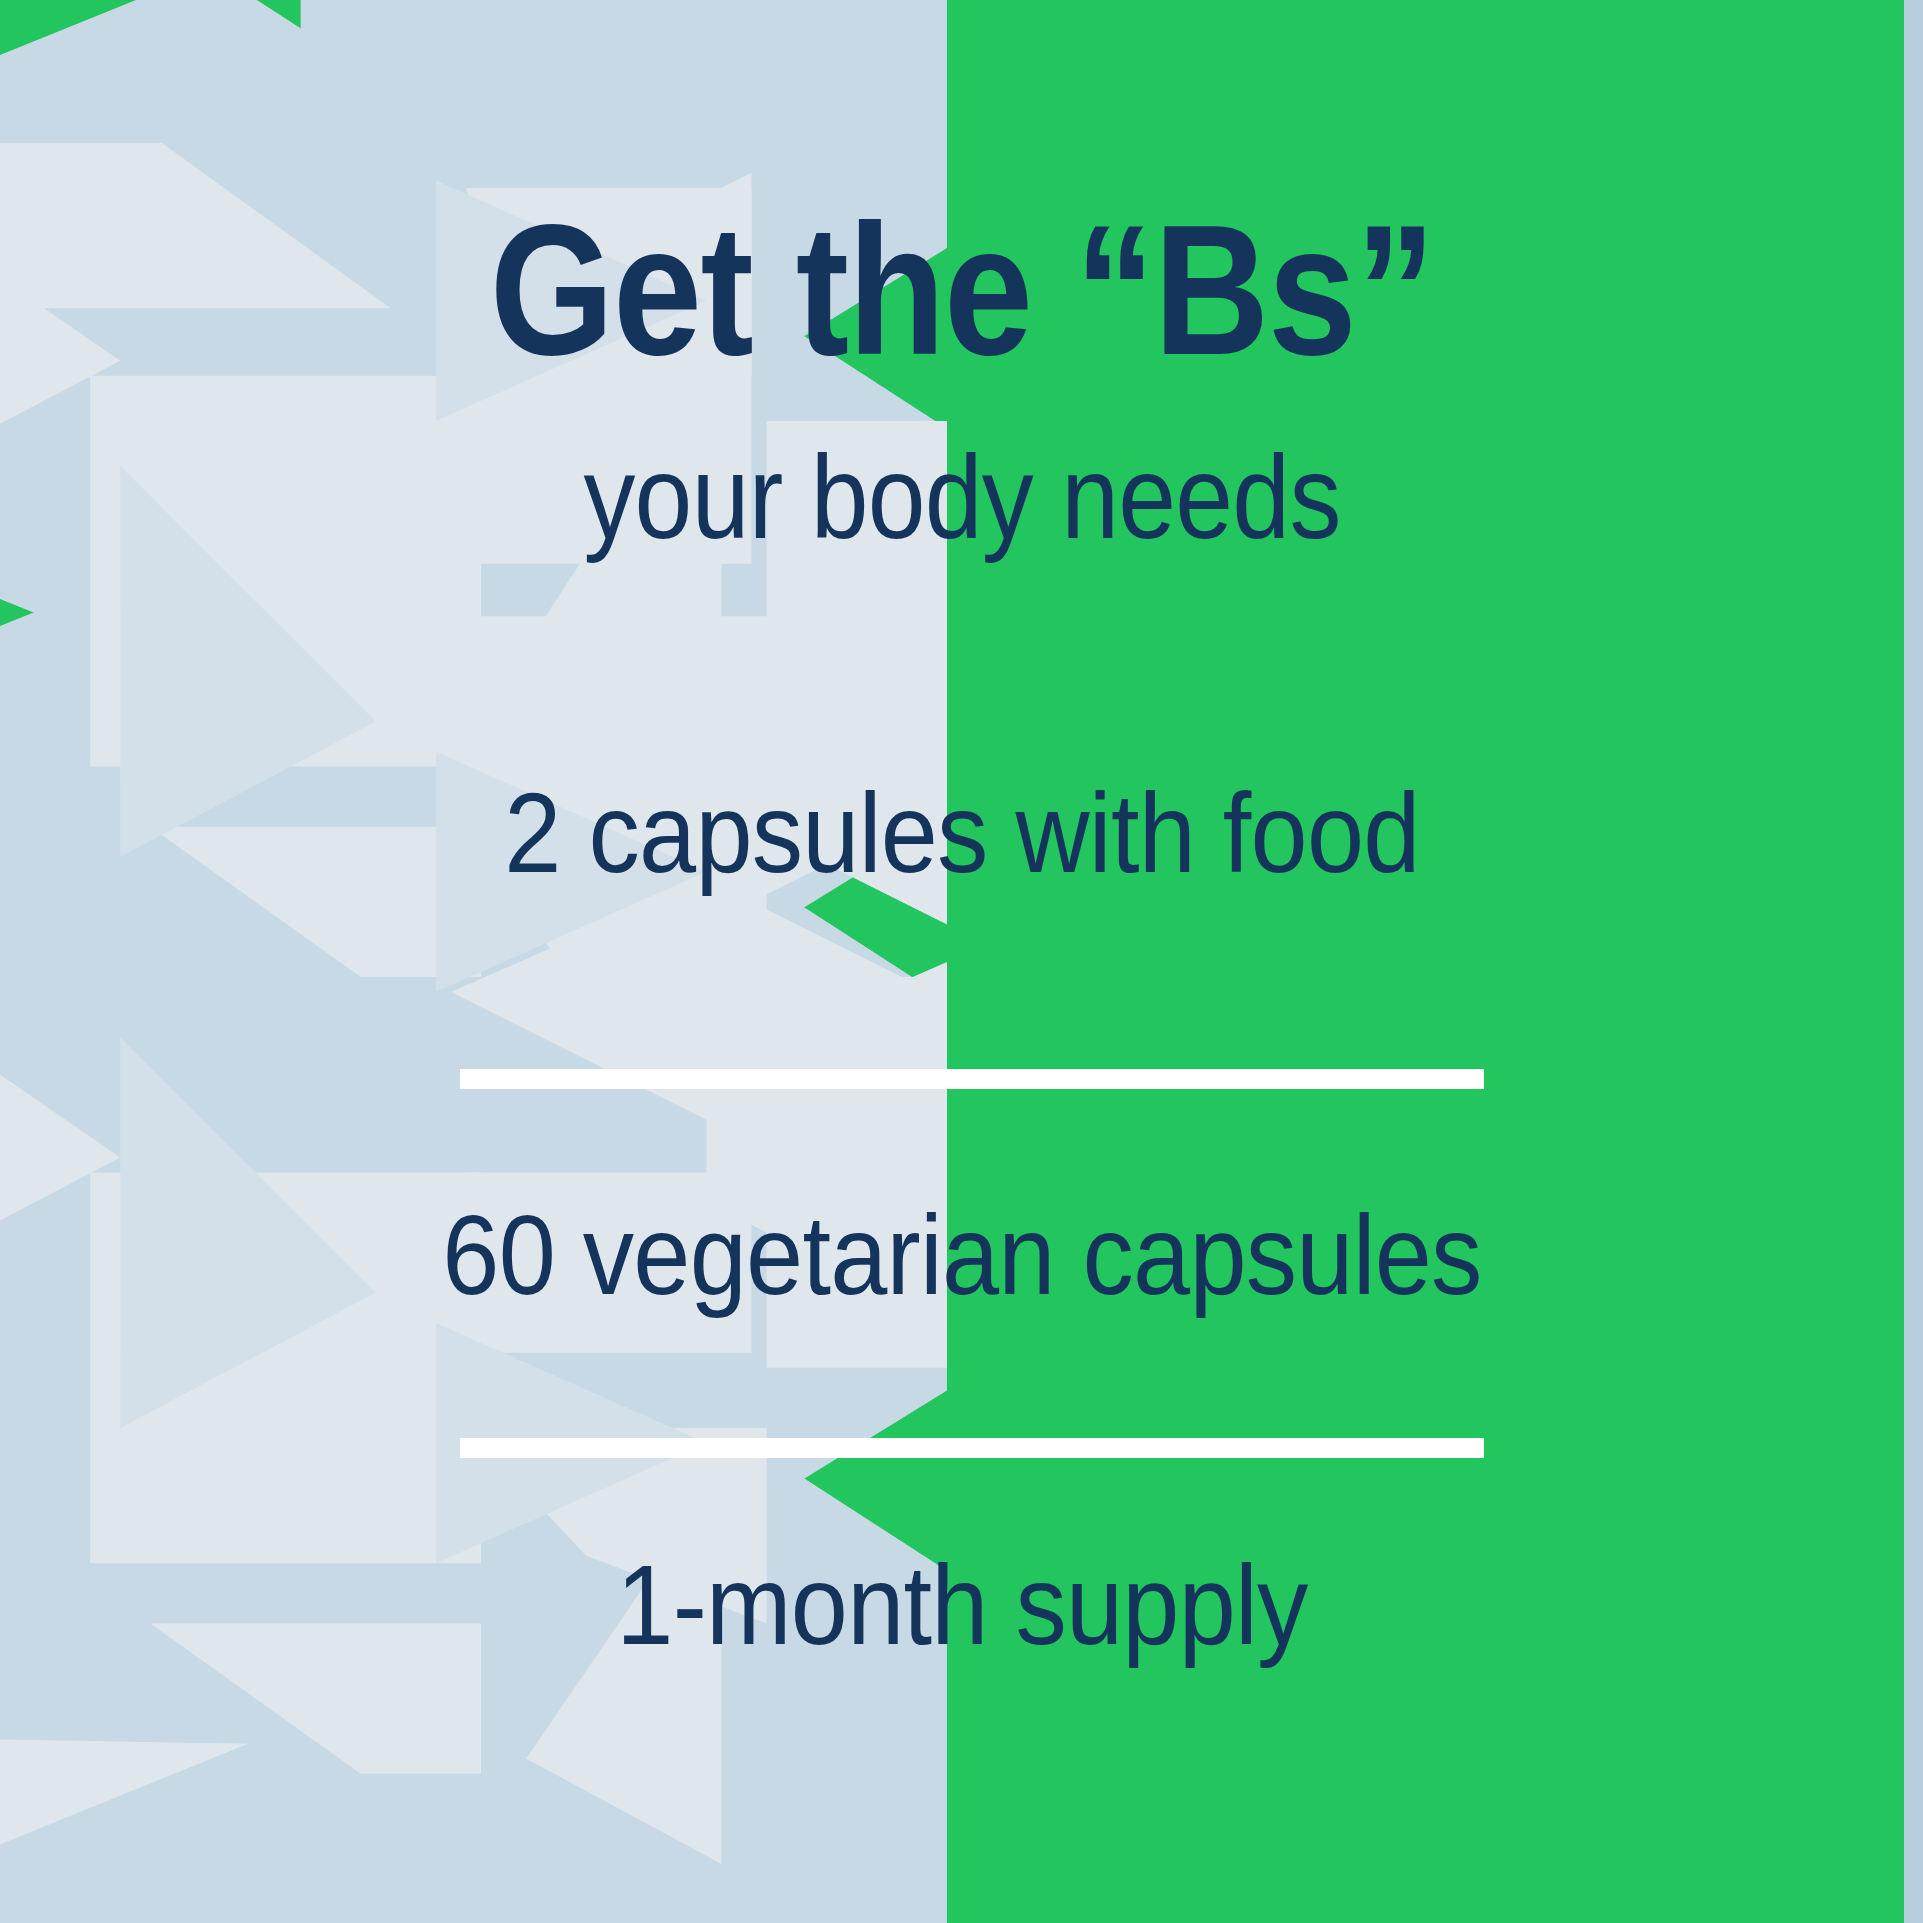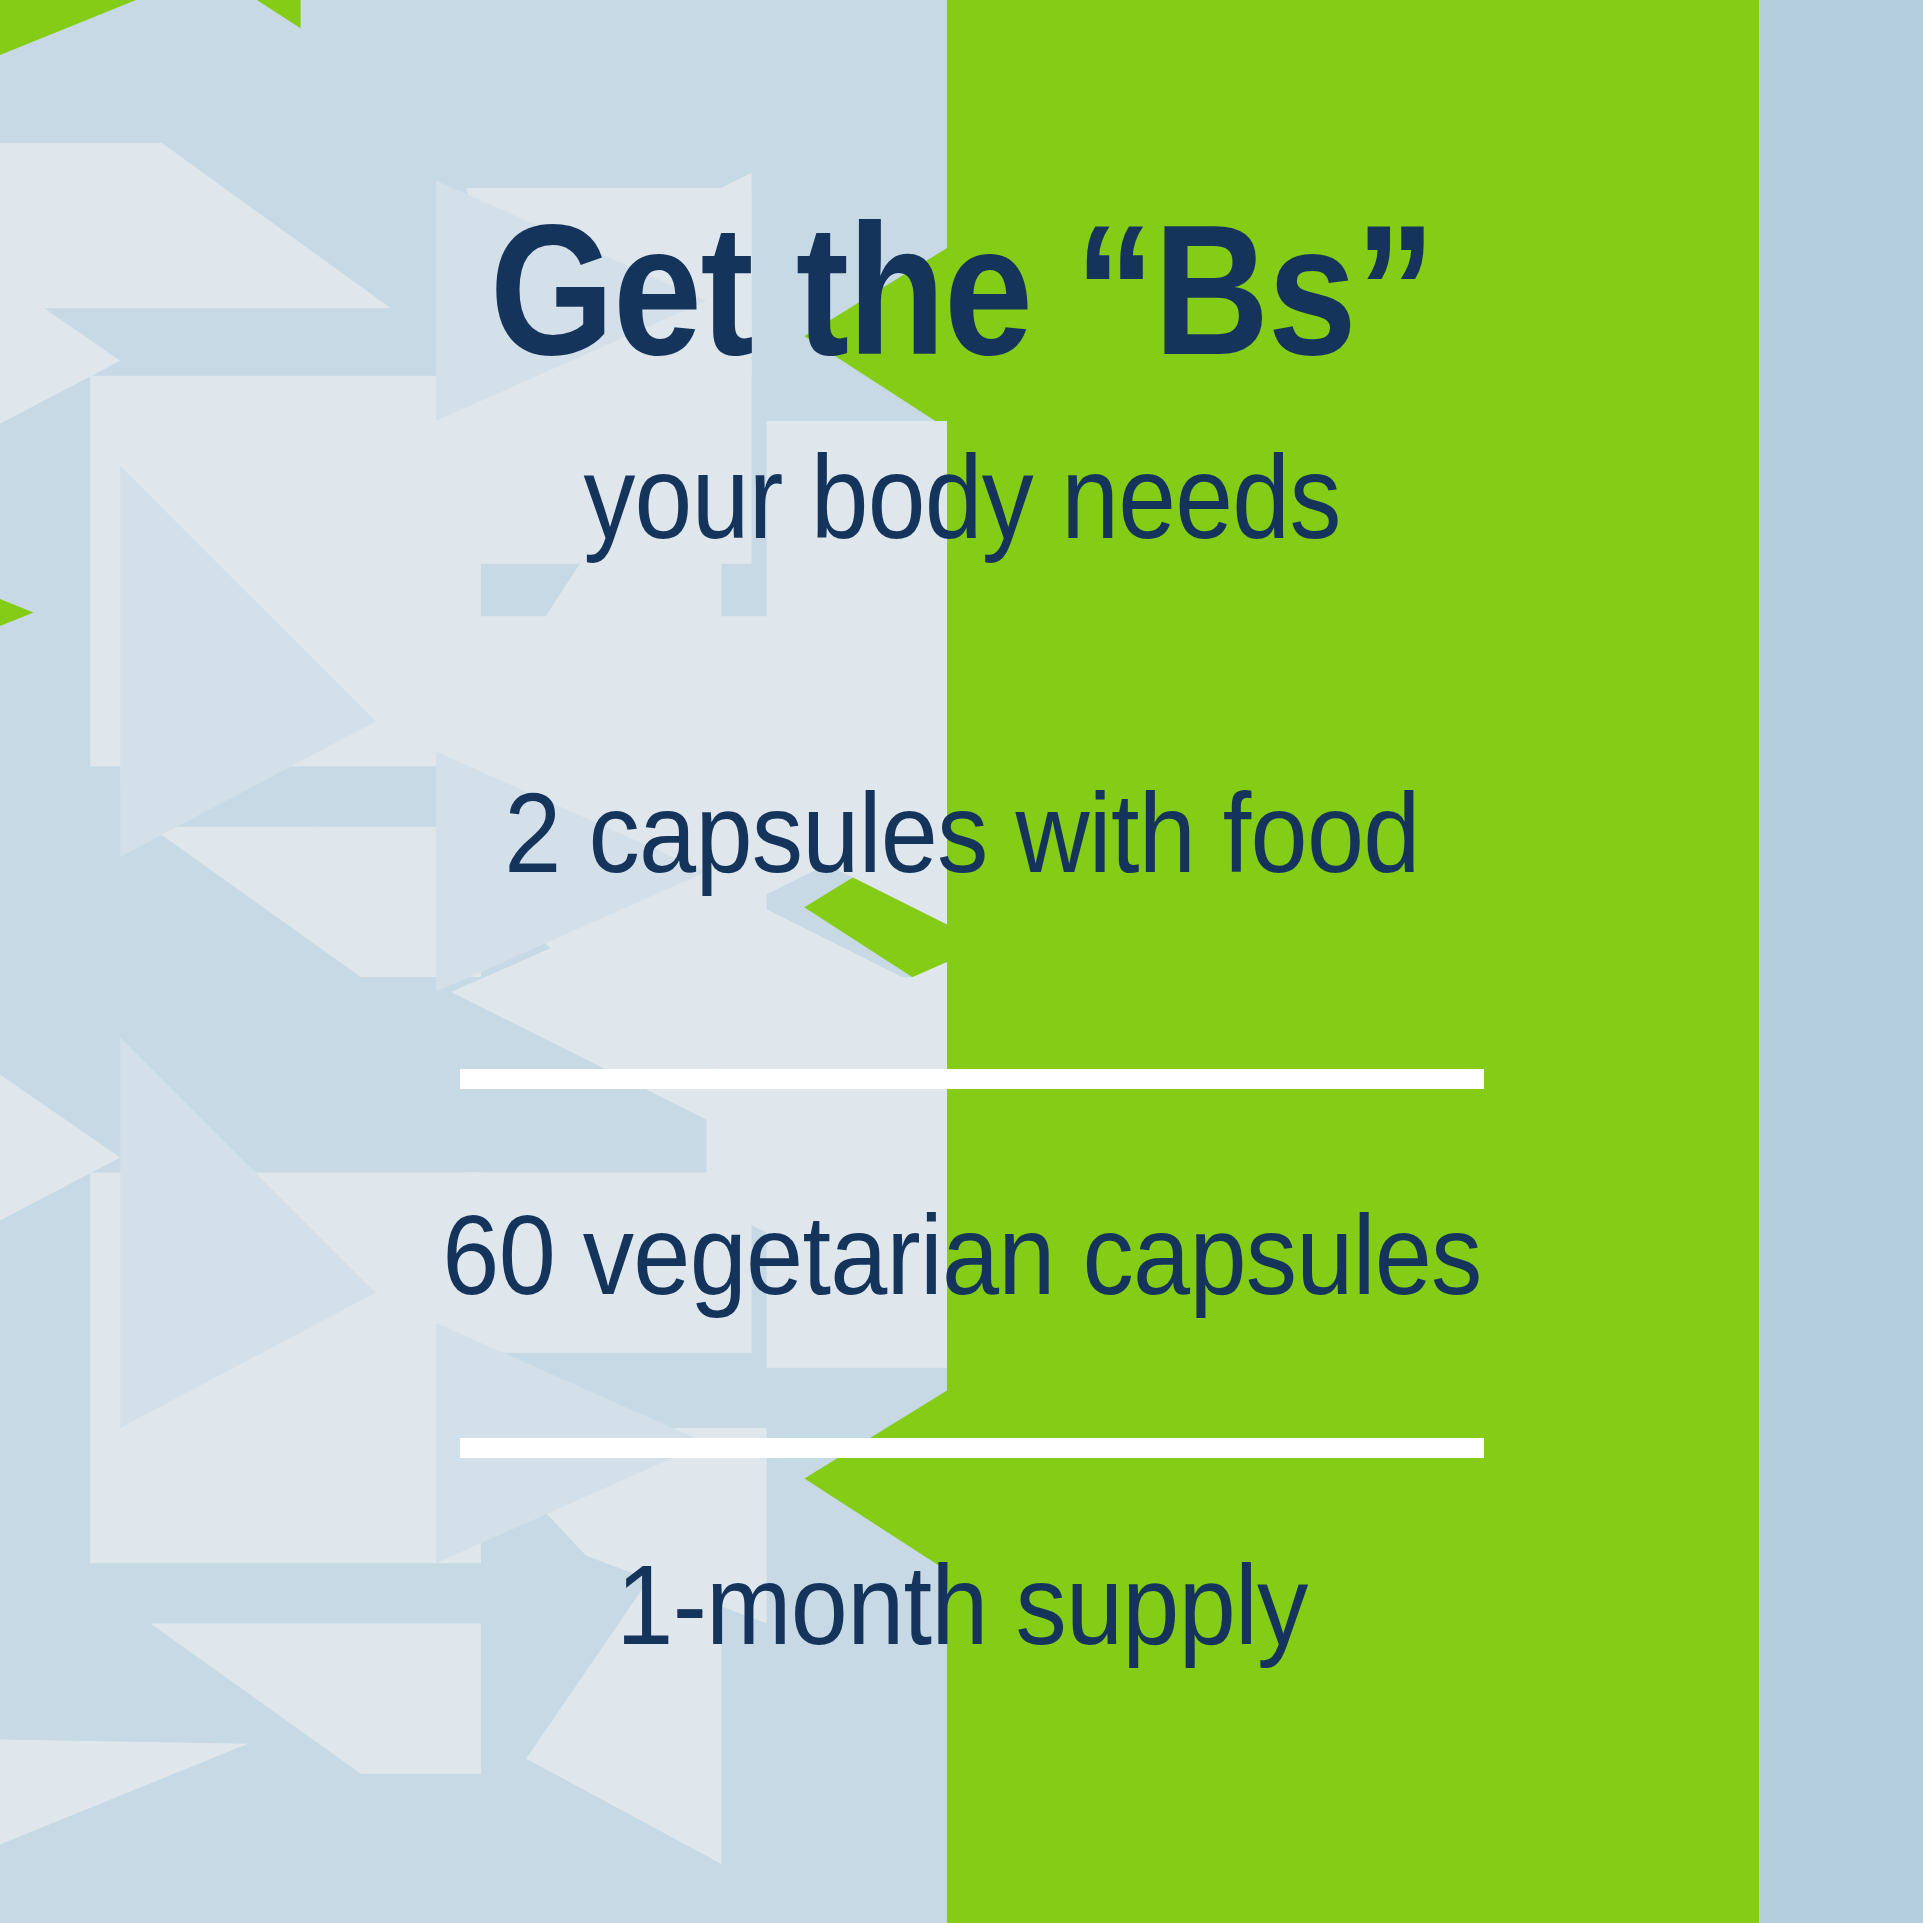--- a/index.html
+++ b/index.html
@@ -2,23 +2,23 @@
 <html style="font-size:12px"><head>
 <meta charset="utf-8">
 <style>
   html, body {
     margin: 0;
     padding: 0;
     background: #b5cede;
   }
   #canvas {
     position: relative;
-    width: 1759px;
+    width: 1904px;
     height: 1924px;
-    background: #84cc16;
+    background: #22c55e;
     overflow: hidden;
     font-family: "Liberation Sans", sans-serif;
   }
 
   
   #bg-pattern {
     position: absolute;
     left: 0;
     top: 0;
     width: 1924px;

